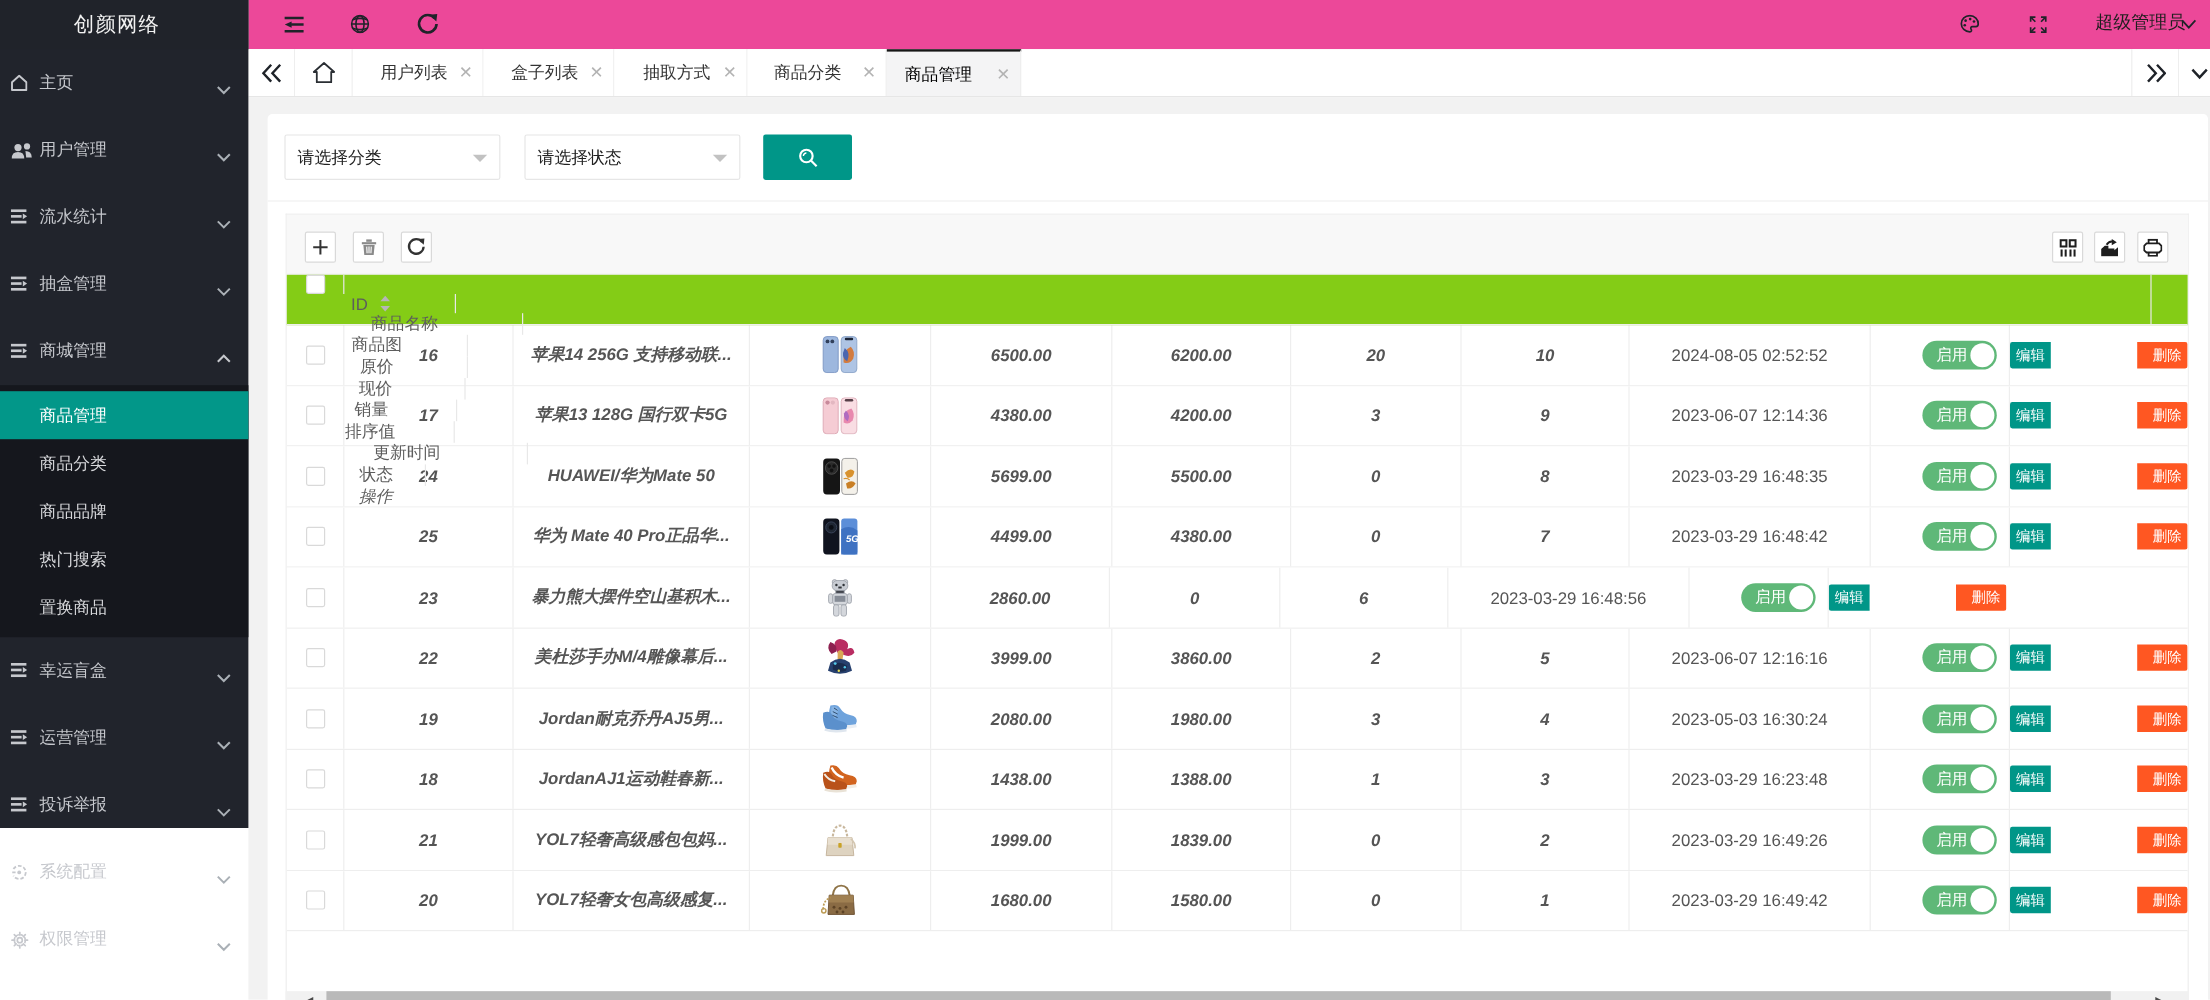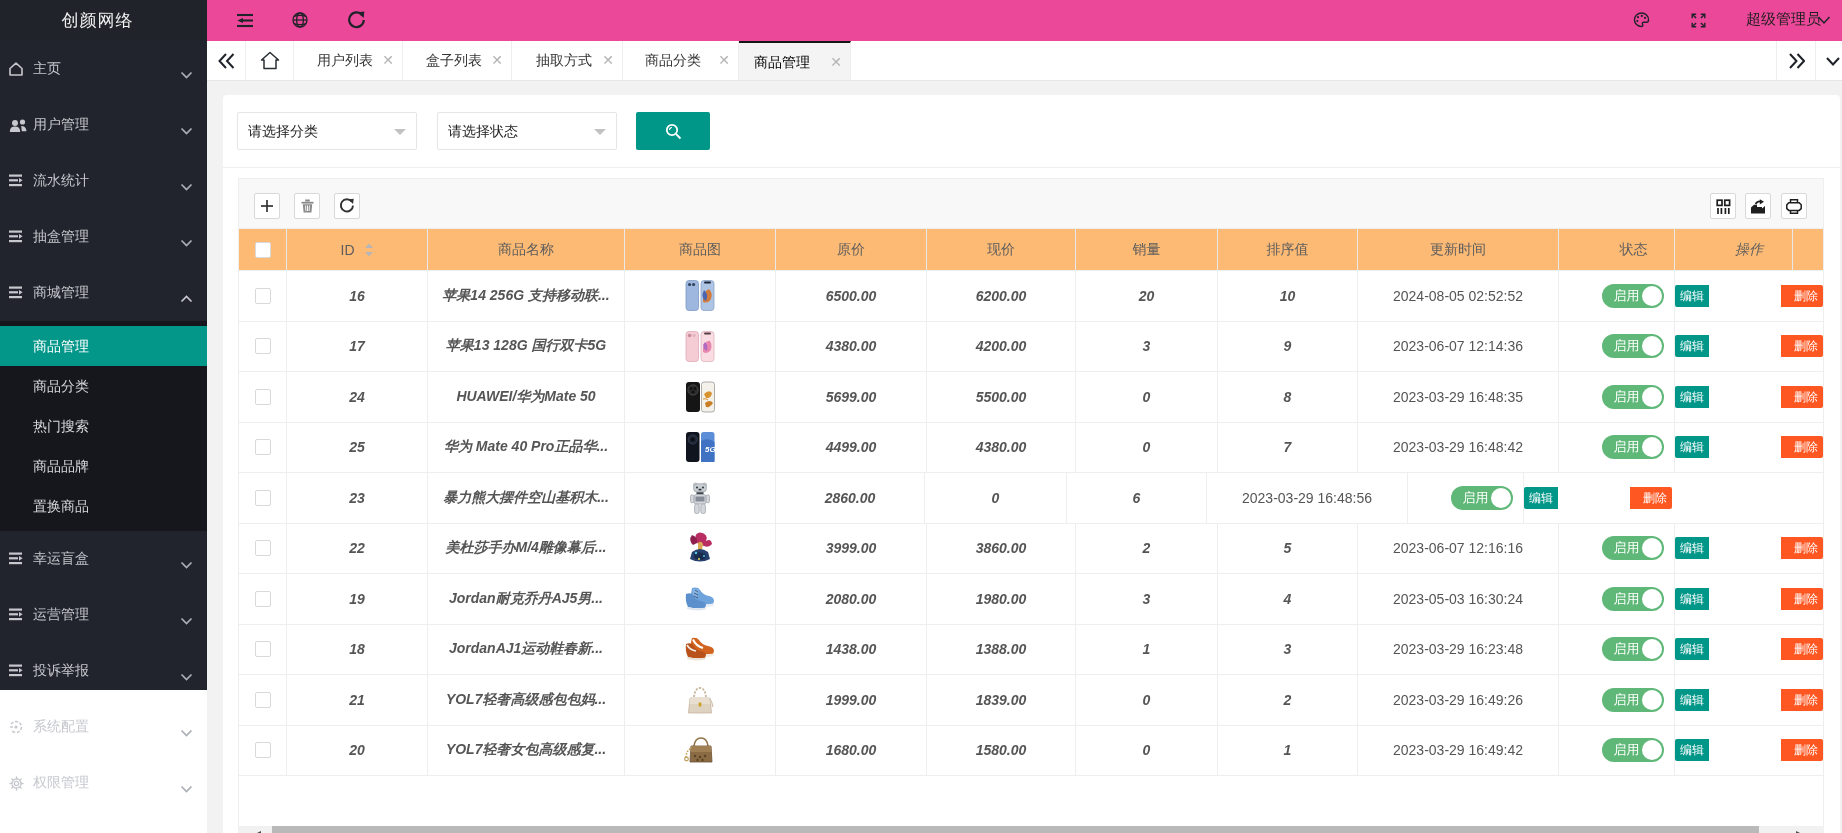--- a/index.html
+++ b/index.html
@@ -31,21 +31,21 @@
 #content { position:absolute; left:207px; top:81px; width:1635px; height:752px; background:#f2f2f2; }
 #card { position:absolute; left:16px; top:14px; width:1617px; height:760px; background:#fff; border-radius:4px; }
 .sel { position:absolute; top:17px; width:180px; height:38px; border:1px solid #e6e6e6; border-radius:2px; line-height:36px; padding-left:10px; font-size:14px; color:#222; background:#fff; }
 .sel .tri { position:absolute; right:10px; top:16px; width:0; height:0; border:6px solid transparent; border-top-color:#c2c2c2; }
 #searchbtn { position:absolute; left:413px; top:17px; width:74px; height:38px; background:#009688; border-radius:2px; display:flex; align-items:center; justify-content:center; }
 #divider { position:absolute; left:0; top:72px; width:1617px; height:1px; background:#f0f0f0; }
 #tblbox { position:absolute; left:15px; top:83px; width:1586px; height:677px; border:1px solid #eee; border-bottom:none; }
 #tool { height:50px; background:#f8f8f8; border-bottom:1px solid #eee; position:relative; }
 .sbtn { position:absolute; top:14px; width:26px; height:26px; background:#fff; border:1px solid #d9d9d9; border-radius:2px; display:flex; align-items:center; justify-content:center; }
 
-#thead { display:flex; height:42px; background:#fdba74; border-bottom:1px solid #eee; color:#5d5d5d; font-size:14px; }
+#thead { display:flex; height:42px; background:#84cc16; border-bottom:1px solid #eee; color:#5d5d5d; font-size:14px;flex-direction:column; }
 #thead > div { display:flex; align-items:center; justify-content:center; border-right:1px solid #e8e8e8; }
 #thead > div:last-child { border-right:none;font-style:italic; }
 .tr { display:flex; height:50.5px; border-bottom:1px solid #eee; background:#fff; color:#555; font-size:14px; }
 .tr > div { display:flex; align-items:center; justify-content:center; border-right:1px solid #eee; overflow:hidden; }
 .tr > div:last-child { border-right:none;justify-content:space-between; }
 .w0{width:48px}.w1{width:141px}.w2{width:197px}.w3{width:151px}.w4{width:151px}.w5{width:149px}.w6{width:142px}.w7{width:140px}.w8{width:201px}.w9{width:116px}.w10{width:148px}
 .bi { font-weight:bold; font-style:italic; }
 .cb { width:16px; height:16px; background:#fff; border:1px solid #d9d9d9; border-radius:2px; }
 .toggle { width:62px; height:24px; border-radius:12px; background:#5fb878; position:relative; margin-left:32px; }
 .toggle span { position:absolute; left:12px; top:0; line-height:24px; color:#fff; font-size:13px; }
@@ -132,22 +132,22 @@
       <span class="txt">商城管理</span>
       <span class="chev up">
         <svg width="13" height="12" viewBox="0 0 13 12">
           <path d="M1.5 8.5 L6.5 3.5 L11.5 8.5" fill="none" stroke="#c6c8cd" stroke-width="1.7"></path>
         </svg>
       </span>
     </div>
   <div id="child">
     <div class="citem act">商品管理</div>
     <div class="citem">商品分类</div>
+    <div class="citem">商品品牌</div>
     <div class="citem">热门搜索</div>
-    <div class="citem">商品品牌</div>
     <div class="citem">置换商品</div>
   </div>
   <div class="mitem">
       <span class="ico ln"><svg width="14" height="13" viewBox="0 0 14 13">
           <g fill="#c6c8cd">
             <rect x="0" y="0.5" width="13" height="2.2"></rect>
             <rect x="0" y="5.2" width="9" height="2.2"></rect>
             <path d="M10 3.9 L13.6 6.3 L10 8.7 Z"></path>
             <rect x="0" y="10" width="13" height="2.2"></rect>
           </g>

